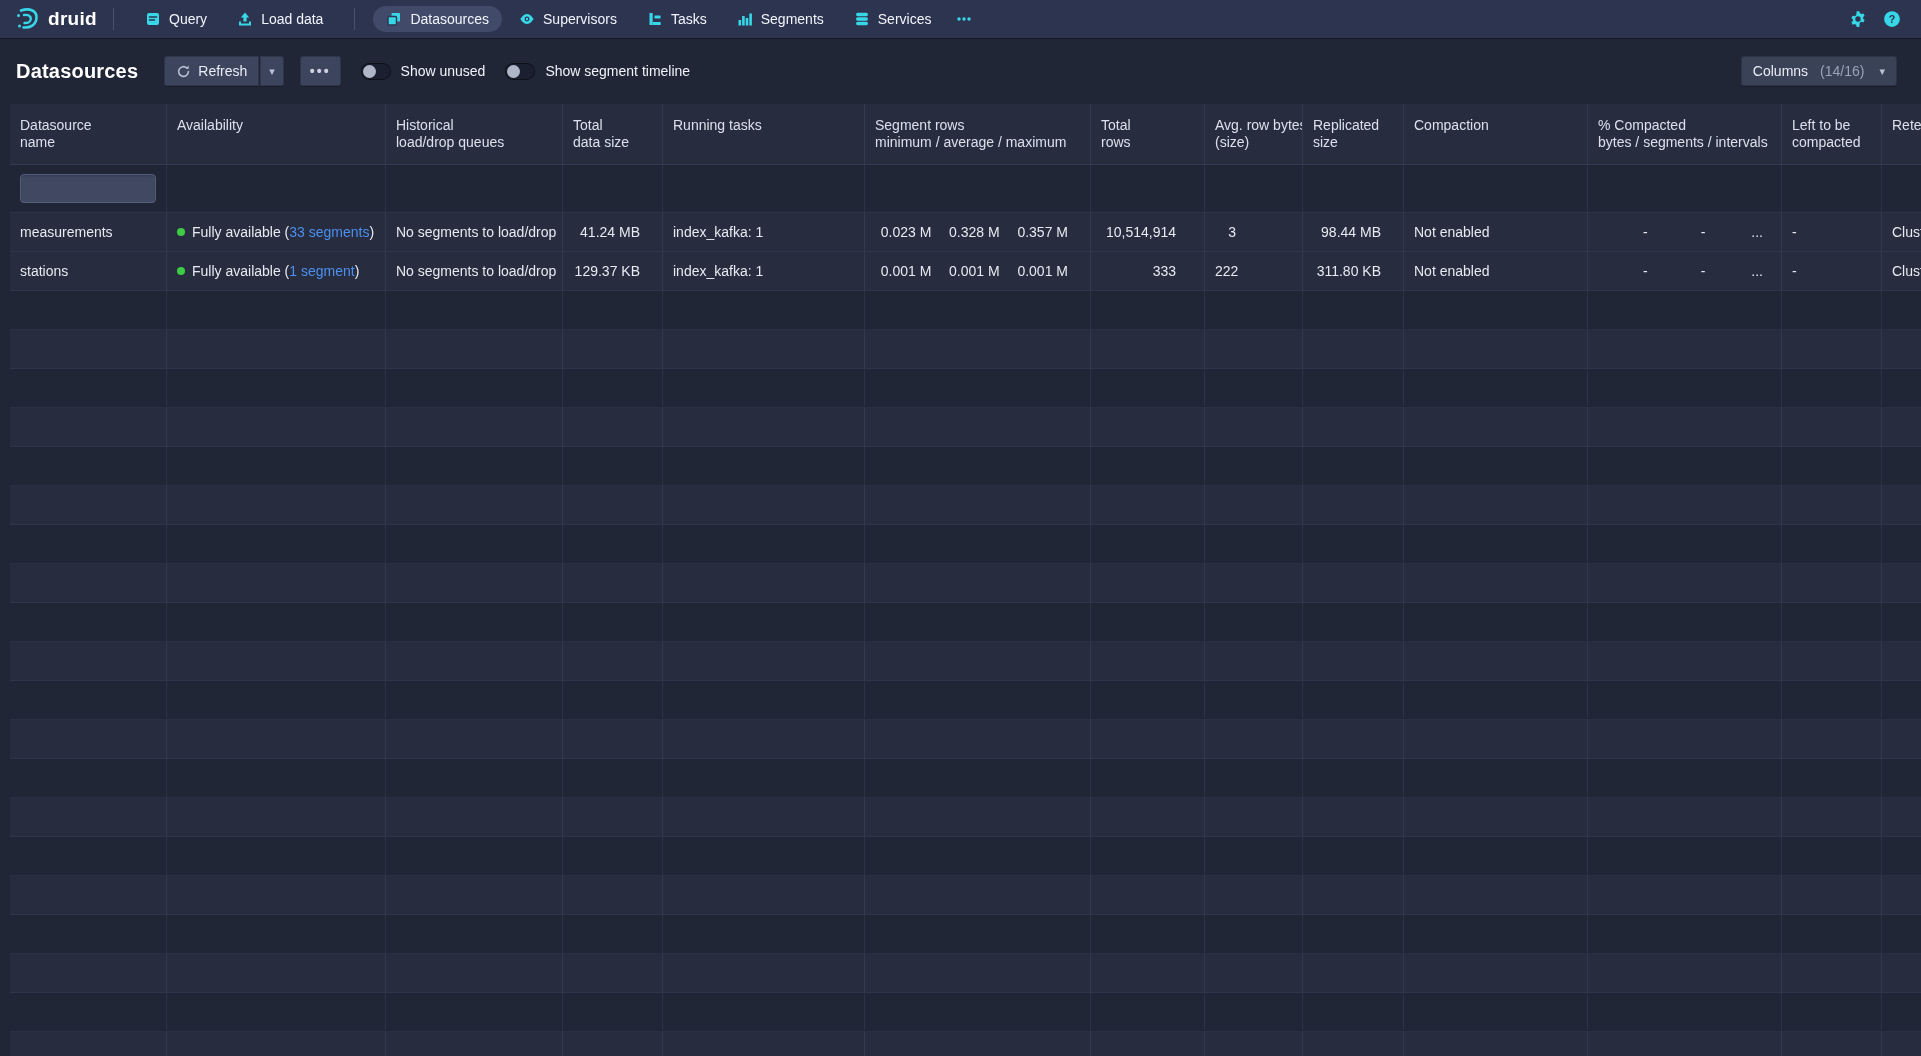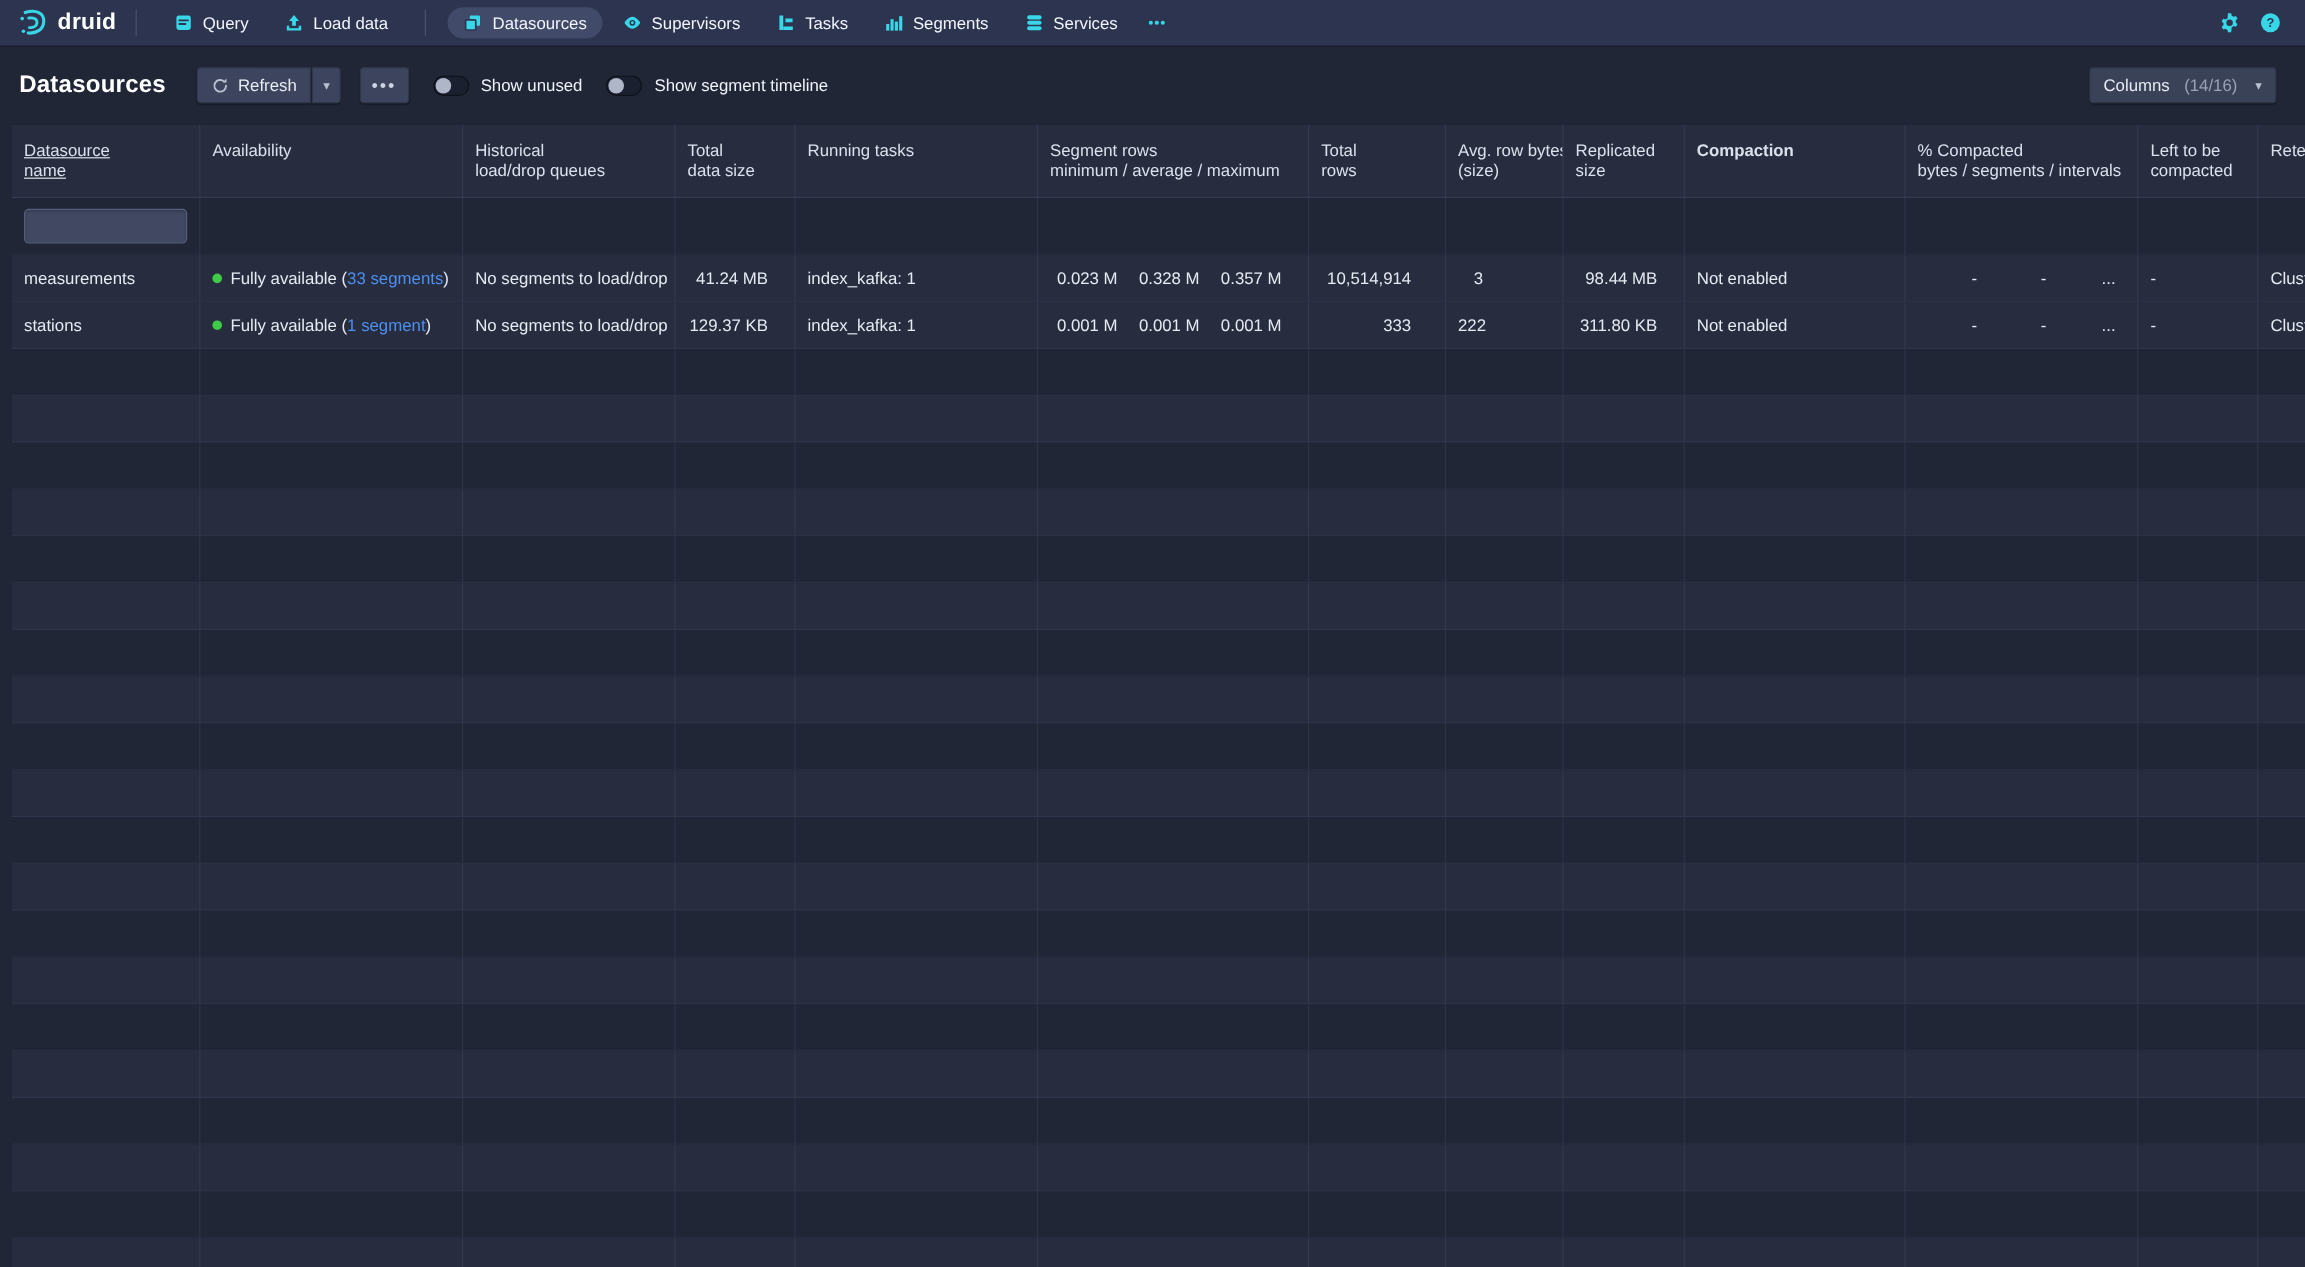--- a/index.html
+++ b/index.html
@@ -258,21 +258,21 @@
   <button class="btn columns-btn">
     <span>Columns</span>
     <span class="columns-count">(14/16)</span>
     <span class="caret-glyph">▾</span>
   </button>
 </div>
 
 <div class="table-wrap">
   <div class="table-inner" id="table-inner">
       <div class="thead">
-        <div class="cell th" style="width: 157px; text-decoration: underline;">
+        <div class="cell th" style="width: 157px;">
           <div>Datasource</div>
           <div>name</div>
         </div>
         <div class="cell th" style="width: 219px;">
           <div>Availability</div>
           <div></div>
         </div>
         <div class="cell th" style="width: 177px;">
           <div>Historical</div>
           <div>load/drop queues</div>
@@ -294,21 +294,21 @@
           <div>rows</div>
         </div>
         <div class="cell th" style="width: 98px;">
           <div>Avg. row bytes</div>
           <div>(size)</div>
         </div>
         <div class="cell th" style="width: 101px;">
           <div>Replicated</div>
           <div>size</div>
         </div>
-        <div class="cell th" style="width: 184px; font-weight: bold;">
+        <div class="cell th" style="width: 184px;">
           <div>Compaction</div>
           <div></div>
         </div>
         <div class="cell th" style="width: 194px;">
           <div>% Compacted</div>
           <div>bytes / segments / intervals</div>
         </div>
         <div class="cell th" style="width: 100px;">
           <div>Left to be</div>
           <div>compacted</div>

